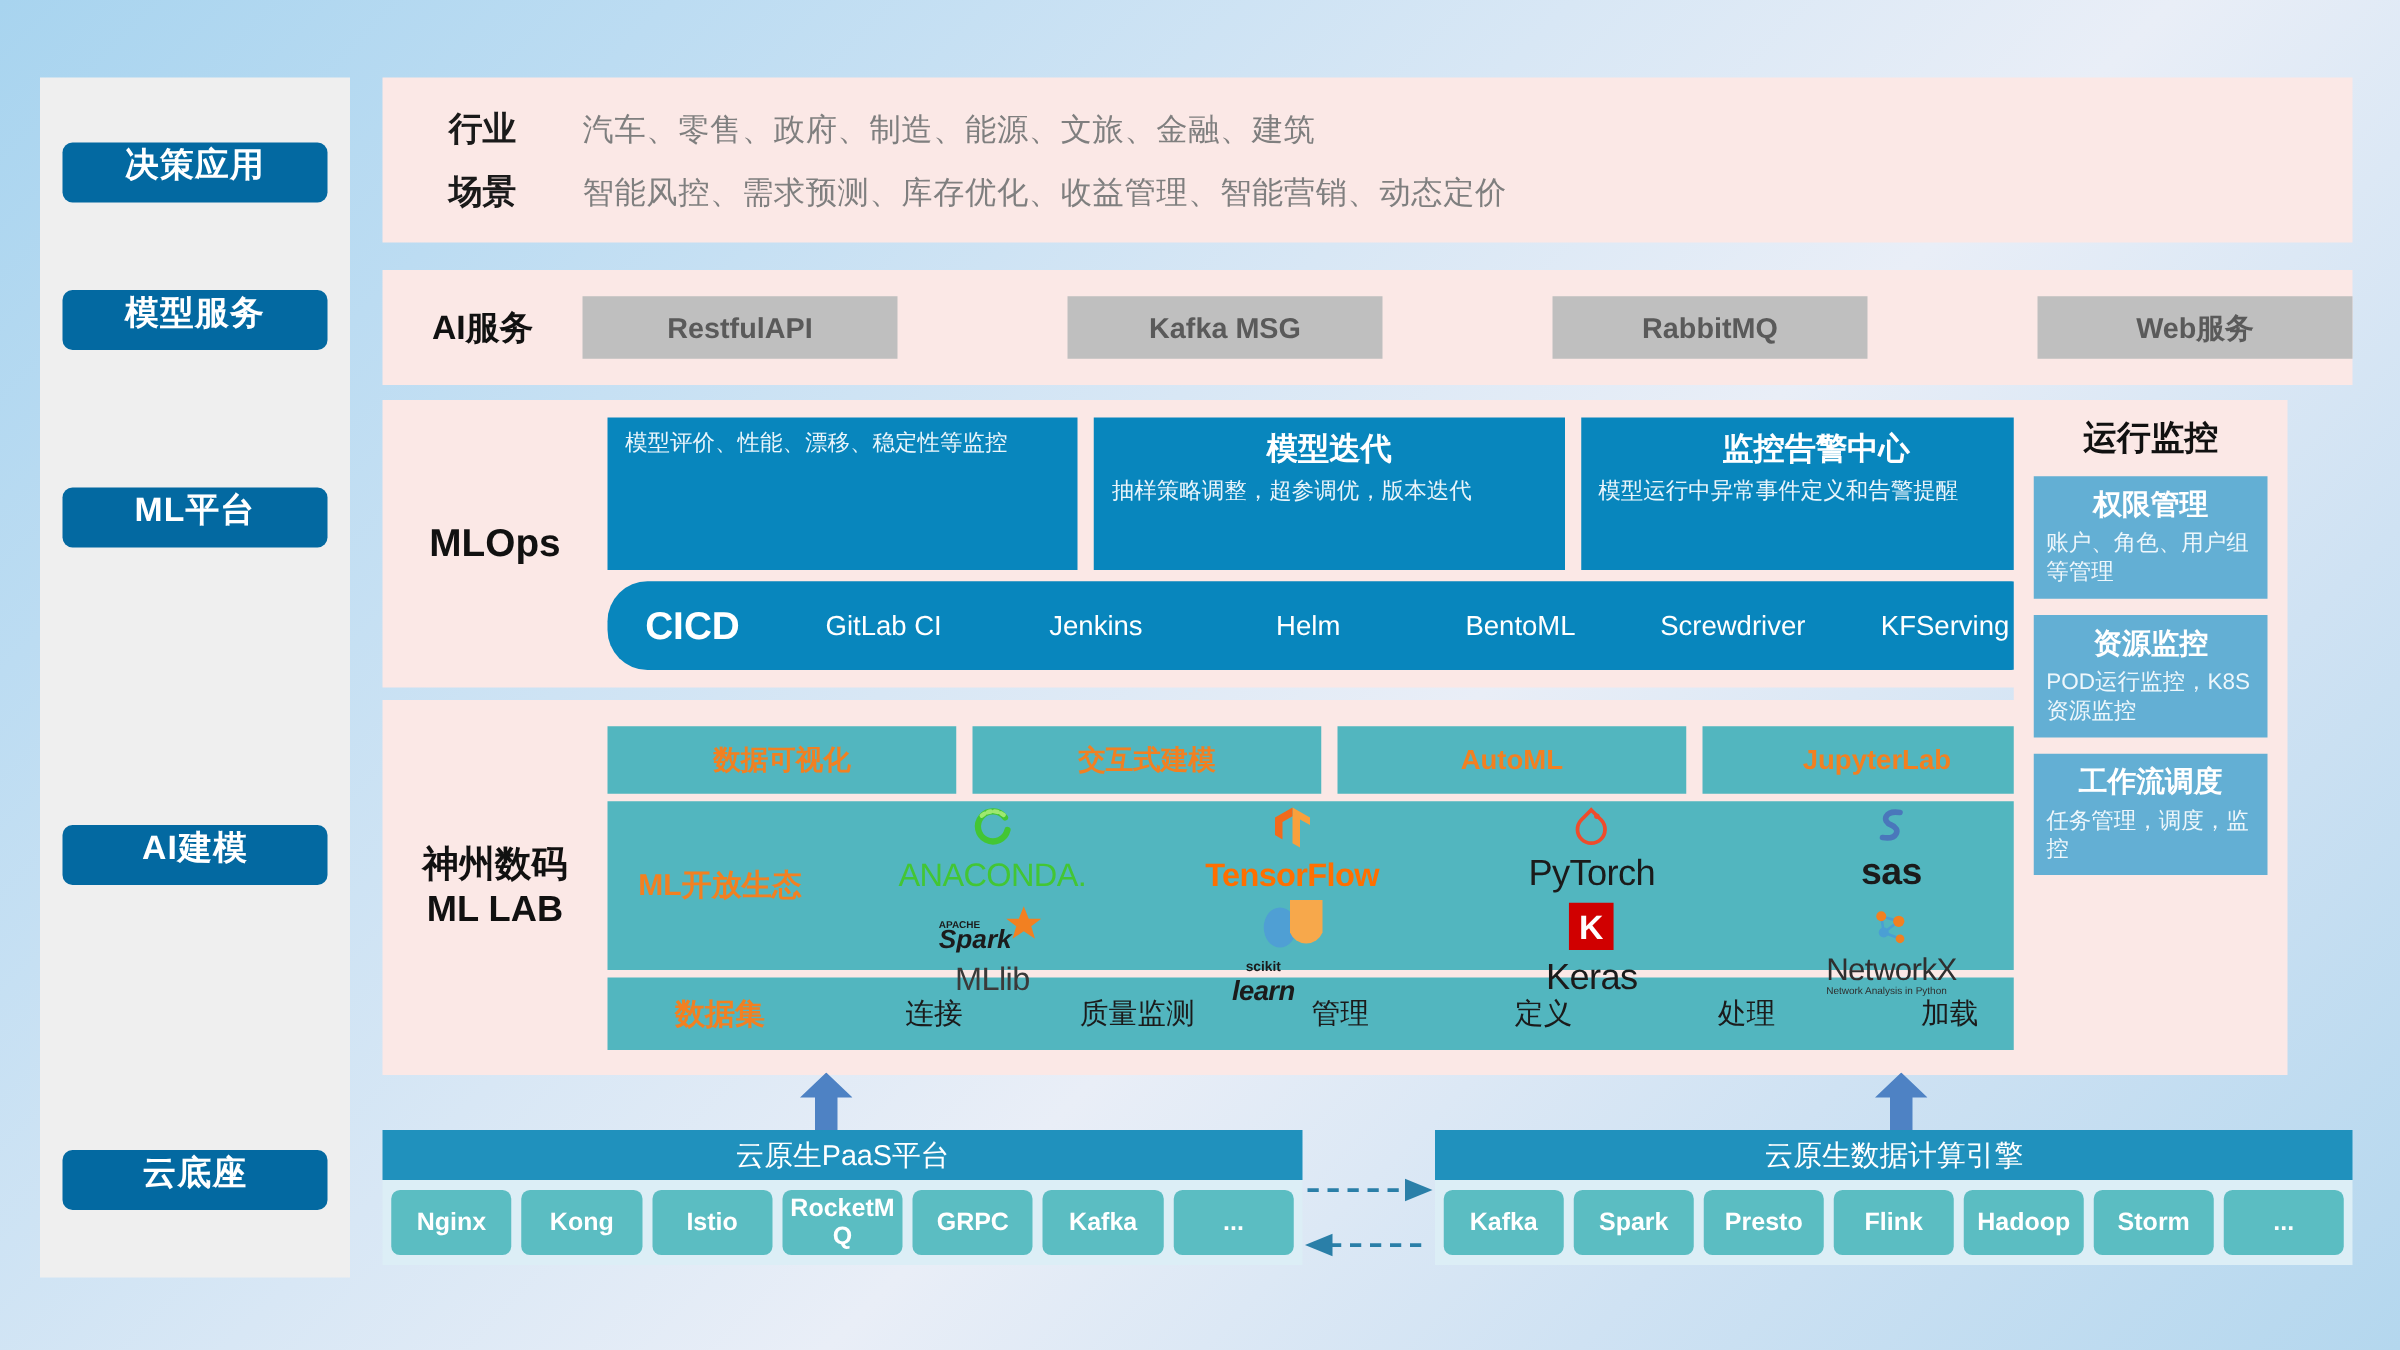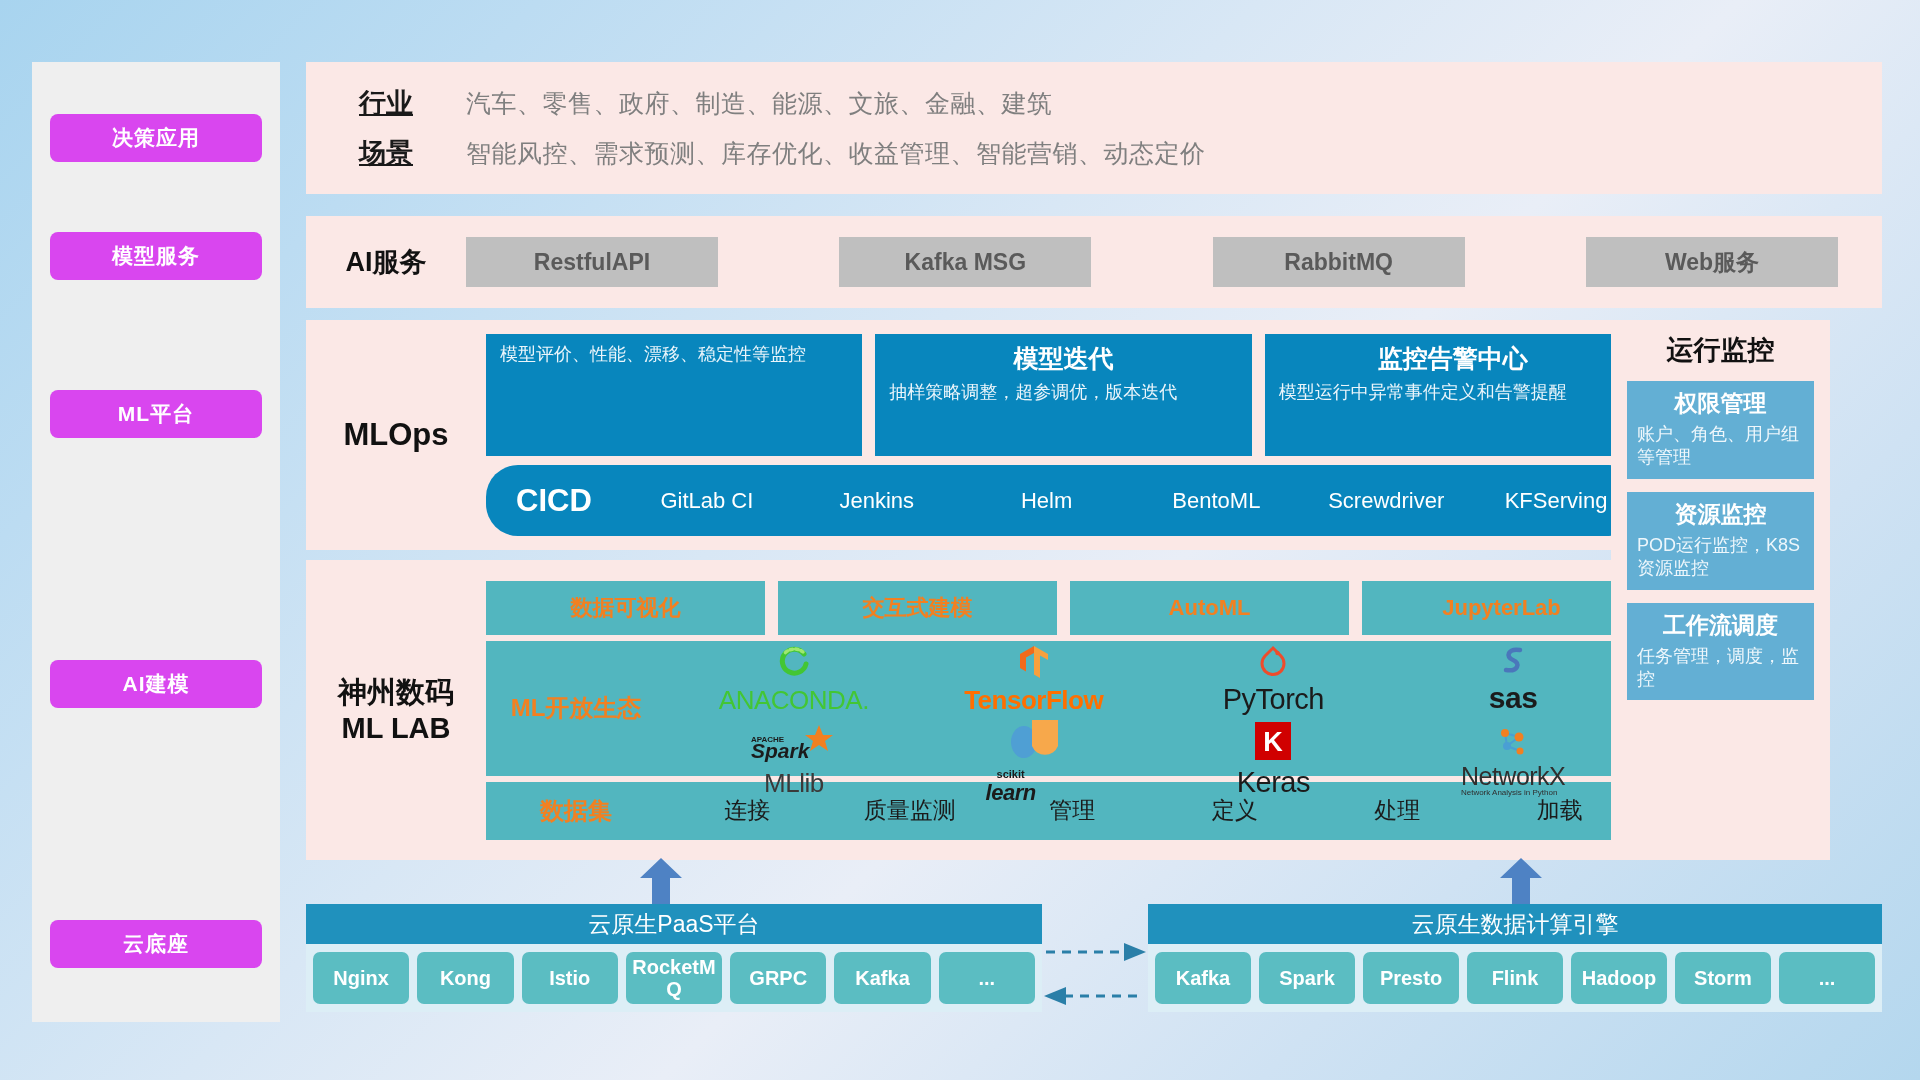--- a/index.html
+++ b/index.html
@@ -11,48 +11,48 @@
   }
 
   
   #left-rail {
     position: absolute; left: 32px; top: 62px;
     width: 248px; height: 960px;
     background: #efefef;
   }
   .rail-chip {
     position: absolute; left: 18px; width: 212px; height: 48px;
-    background: #d946ef; border-radius: 8px;
-    color: #fff; font-size: 21px; font-weight: bold;
-    display: flex; align-items: center; justify-content: center;
+    background: #0369a1; border-radius: 8px;
+    color: #fff; font-size: 27px; font-weight: bold;
+    display: flex; align-items: flex-start; justify-content: center;
     letter-spacing: 1px;
   }
 
   
   .panel { position: absolute; background: #fbe8e6; }
 
   
   #panel-app { left: 306px; top: 62px; width: 1576px; height: 132px; }
   .kv-row { display: flex; align-items: center; height: 50px; }
   .kv-key {
     width: 160px; text-align: center;
-    font-size: 27px; font-weight: bold; color: #1a1a1a; text-decoration: underline;
+    font-size: 27px; font-weight: bold; color: #1a1a1a;
   }
   .kv-val { font-size: 25px; color: #7f7f7f; letter-spacing: .5px; }
 
   
   #panel-svc {
     left: 306px; top: 216px; width: 1576px; height: 92px;
     display: flex; align-items: center;
   }
   #svc-label {
     width: 160px; text-align: center;
     font-size: 27px; font-weight: bold; color: #111;
   }
-  .svc-chips { flex: 1; display: flex; gap: 0; justify-content: space-between; padding-right: 44px; }
+  .svc-chips { flex: 1; display: flex; gap: 0; justify-content: space-between; }
   .svc-chip {
     width: 252px; height: 50px; background: #bfbfbf;
     display: flex; align-items: center; justify-content: center;
     font-size: 23px; font-weight: bold; color: #5a5a5a;
   }
 
   
   #panel-mlops { left: 306px; top: 320px; width: 1345px; height: 230px; display: flex; align-items: center; }
   #mlops-label { width: 180px; text-align: center; font-size: 31px; font-weight: bold; color: #111; }
   .mlops-right { flex: 1; padding-right: 10px; }

